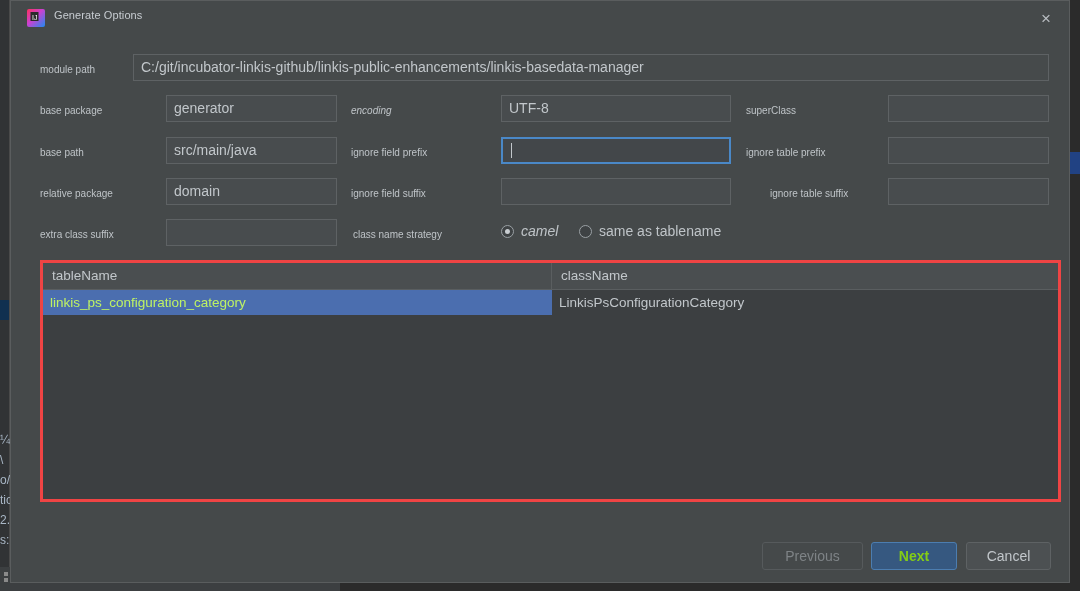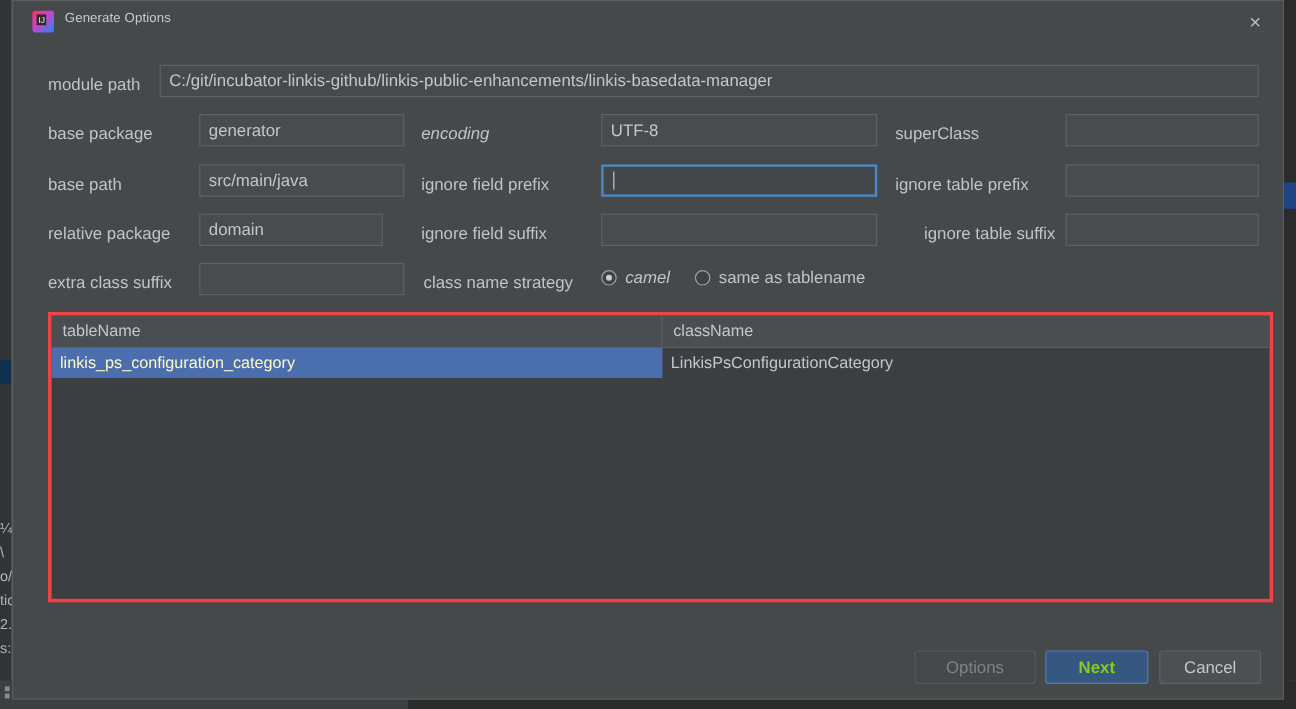--- a/index.html
+++ b/index.html
@@ -49,21 +49,21 @@
     letter-spacing:.1px;
   }
   .close-btn{
     position:absolute;right:11px;top:6px;width:24px;height:24px;
     color:#B7BCC0;font-size:17px;line-height:24px;text-align:center;cursor:default;
   }
 
   
   .form{position:absolute;left:0;top:36px;width:1058px;}
   .lbl{
-    position:absolute;font-size:14px;color:#BFC4C8;white-space:nowrap;
+    position:absolute;font-size:10px;color:#BFC4C8;white-space:nowrap;
     line-height:20px;
   }
   .fld{
     position:absolute;box-sizing:border-box;
     background:#484C4E;border:1px solid #5E6264;
     font-size:14px;color:#C2C7CB;
     padding:0 7px;line-height:25px;height:27px;
     white-space:nowrap;overflow:hidden;
   }
   .fld.wide{background:#464A4B;}
@@ -101,21 +101,21 @@
   }
   .th.c0{width:509px;border-right:1px solid #5A5E60;}
   .th.c1{flex:1;}
   .trow{display:flex;height:25px;align-items:stretch;}
   .td{
     font-size:13.5px;line-height:25px;padding-left:7px;box-sizing:border-box;
     color:#C2C7CB;white-space:nowrap;overflow:hidden;
   }
   .td.c0{width:509px;}
   .td.c1{flex:1;}
-  .trow.selected .td.c0{background:#4B6EAF;color:#fef9c3;}
+  .trow.selected .td.c0{background:#4B6EAF;color:#bef264;}
 
   
   .btn{
     position:absolute;box-sizing:border-box;height:28px;border-radius:3px;
     font-size:14px;text-align:center;line-height:26px;cursor:default;
     white-space:nowrap;
   }
   .btn.secondary{background:#4C5052;border:1px solid #5E6264;color:#C2C7CB;}
   .btn.disabled{background:#45494A;border:1px solid #565A5C;color:#7E8386;}
   .btn.primary{background:#365880;border:1px solid #4C7DB0;color:#84cc16;font-weight:bold;}
@@ -190,21 +190,21 @@
       <span class="lbl" style="left:29px;top:106px;">base path</span>
       <div class="fld" style="left:155px;top:100px;width:171px;">src/main/java</div>
 
       <span class="lbl" style="left:340px;top:106px;">ignore field prefix</span>
       <div class="fld focused" style="left:490px;top:100px;width:230px;"><span class="caret"></span></div>
 
       <span class="lbl" style="left:735px;top:106px;">ignore table prefix</span>
       <div class="fld" style="left:877px;top:100px;width:161px;"></div>
 
       <span class="lbl" style="left:29px;top:147px;">relative package</span>
-      <div class="fld" style="left:155px;top:141px;width:153px;">domain</div>
+      <div class="fld" style="left:155px;top:141px;width:171px;">domain</div>
 
       <span class="lbl" style="left:340px;top:147px;">ignore field suffix</span>
       <div class="fld" style="left:490px;top:141px;width:230px;"></div>
 
       <span class="lbl" style="left:759px;top:147px;">ignore table suffix</span>
       <div class="fld" style="left:877px;top:141px;width:161px;"></div>
 
       <span class="lbl" style="left:29px;top:188px;">extra class suffix</span>
       <div class="fld" style="left:155px;top:182px;width:171px;"></div>
 
@@ -225,18 +225,18 @@
       <div class="thead">
         <div class="th c0">tableName</div>
         <div class="th c1">className</div>
       </div>
       <div class="trow selected">
         <div class="td c0">linkis_ps_configuration_category</div>
         <div class="td c1">LinkisPsConfigurationCategory</div>
       </div>
     </div>
 
-    <div class="btn disabled" style="left:751px;top:541px;width:101px;">Options</div>
+    <div class="btn disabled" style="left:751px;top:541px;width:101px;">Previous</div>
     <div class="btn primary" style="left:860px;top:541px;width:86px;">Next</div>
     <div class="btn secondary" style="left:955px;top:541px;width:85px;">Cancel</div>
 
   </div>
 </div>
 
 </body></html>

